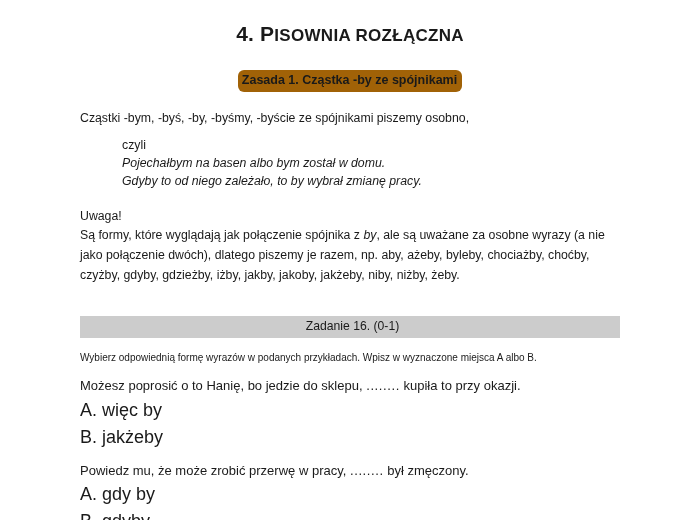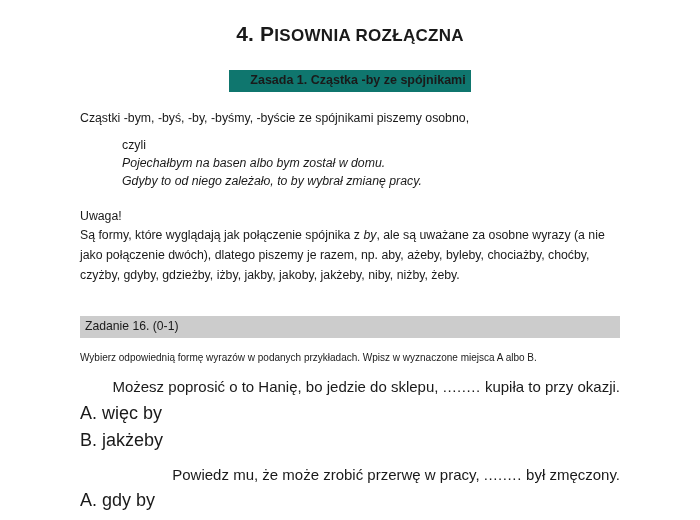--- a/index.html
+++ b/index.html
@@ -41,26 +41,27 @@
     letter-spacing: 0.3px;
   }
 
   
   .rule-heading-wrap {
     text-align: center;
     margin-top: 24px;
   }
   .rule-heading {
     display: inline-block;
-    background: #0f766e;
+    background: #a16207;
     font-size: 12.5px;
     font-weight: bold;
-    padding: 3px 5px 3px 21px;
+    padding: 3px 5px 3px 4px;
     line-height: 1.25;
     white-space: nowrap;
+    border-radius: 6px;
   }
 
   
   .intro {
     font-size: 12.3px;
     line-height: 1.55;
     margin: 17px 0 0 0;
   }
   .examples {
     margin: 9px 0 0 42px;
@@ -82,35 +83,35 @@
   
   .task-bar {
     background: #cccccc;
     font-size: 12.2px;
     font-weight: normal;
     padding: 3px 0 3px 5px;
     margin: 0;
     width: 540px;
     box-sizing: border-box;
     line-height: 1.3;
+    text-align: center;
   }
   .task-16-bar { margin-top: 30px; }
 
   .task-instr {
     font-size: 10px;
     line-height: 1.5;
     margin: 12px 0 0 0;
     white-space: nowrap;
   }
   .question {
-    font-size: 15px;
+    font-size: 13px;
     line-height: 1.5;
     margin: 20px 0 0 0;
     white-space: nowrap;
-    text-align: right;
   }
   .option {
     font-size: 18px;
     line-height: 1.45;
     margin: 1px 0 0 0;
     white-space: nowrap;
   }
   .q-group { margin-top: 11px; }
   .q-group .question { margin-top: 0; }
   .blank { letter-spacing: 0.6px; }

